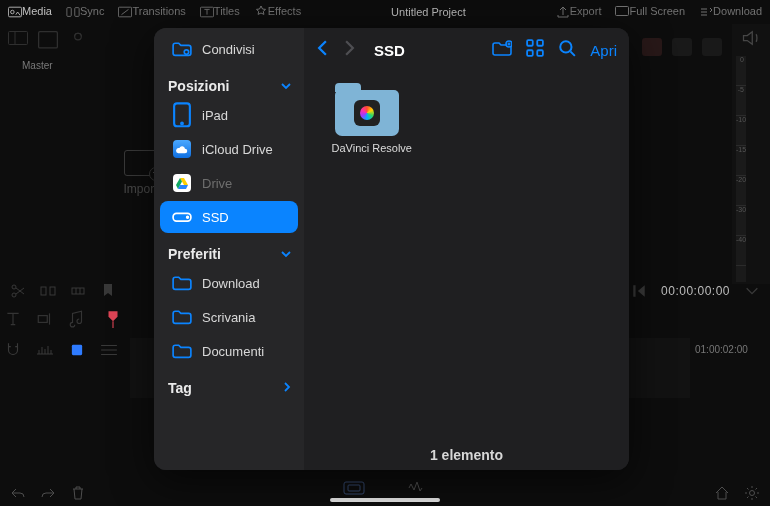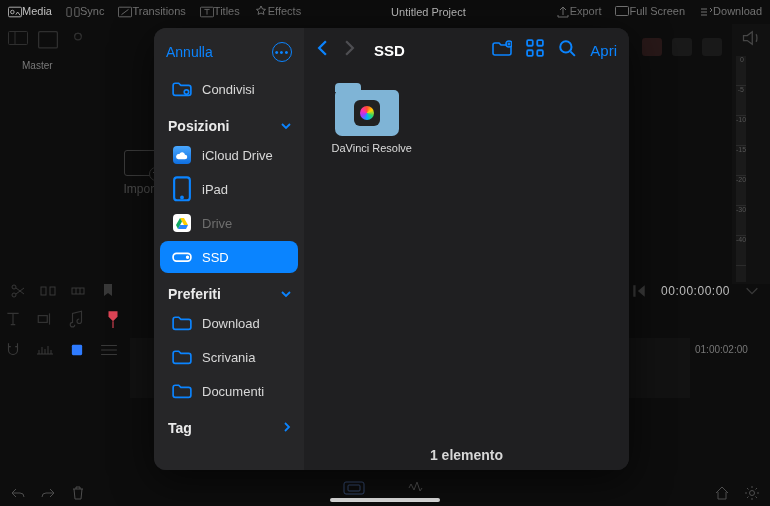--- a/index.html
+++ b/index.html
@@ -377,59 +377,55 @@
       <svg viewBox="0 0 22 14" stroke="currentColor" fill="none">
         <path d="M4 7l2-4 3 6 3-8 3 9 2-3"></path>
       </svg>
     </span>
 </div>
 <div class="home-ind"></div>
 
 <div class="modal">
 
   <div class="m-side">
-    <div class="m-side-head">
-      <span class="cancel">Annulla</span>
-      <span class="dots">•••</span>
-    </div>
 
     <div class="s-item">
       <span class="sic">
           <svg viewBox="0 0 18 14" stroke="currentColor" fill="none" stroke-width="1.5">
             <path d="M1 4a2 2 0 012-2h3l2 2h7a2 2 0 012 2v5a2 2 0 01-2 2H3a2 2 0 01-2-2z"></path>
             <circle cx="13" cy="10" r="2"></circle>
           </svg>
         </span>
       <span>Condivisi</span>
     </div>
 
     <div class="s-section">
       <span>Posizioni</span>
       <span class="chev"><svg width="12" height="10" viewBox="0 0 12 8" stroke="currentColor" fill="none" stroke-width="1.8">
             <path d="M2 2l4 4 4-4"></path>
           </svg></span>
+    </div>
+    <div class="s-item">
+      <span class="sic">
+          <svg viewBox="0 0 14 18" stroke="currentColor" fill="none" stroke-width="1.5">
+            <rect x="1.5" y="1" width="11" height="16" rx="2"></rect>
+            <circle cx="7" cy="15" r=".6" fill="currentColor"></circle>
+          </svg>
+        </span>
+      <span>iPad</span>
     </div>
     <div class="s-item">
       <span class="sic">
           <span class="icloud-badge">
             <svg width="12" height="9" viewBox="0 0 16 10" fill="#fff">
               <path d="M12 4a4 4 0 00-7.5-1A3 3 0 003 10h9a3 3 0 000-6z"></path>
             </svg>
           </span>
         </span>
       <span>iCloud Drive</span>
-    </div>
-    <div class="s-item">
-      <span class="sic">
-          <svg viewBox="0 0 14 18" stroke="currentColor" fill="none" stroke-width="1.5">
-            <rect x="1.5" y="1" width="11" height="16" rx="2"></rect>
-            <circle cx="7" cy="15" r=".6" fill="currentColor"></circle>
-          </svg>
-        </span>
-      <span>iPad</span>
     </div>
     <div class="s-item dim">
       <span class="sic">
           <span class="drive-badge">
             <svg width="12" height="11" viewBox="0 0 12 11">
               <path d="M4 0h4l4 7H8z" fill="#ffcf00"></path>
               <path d="M0 7l4-7 2 3.5L2 11z" fill="#11a861"></path>
               <path d="M2 11l2-4h8l-2 4z" fill="#2684fc"></path>
             </svg>
           </span>

